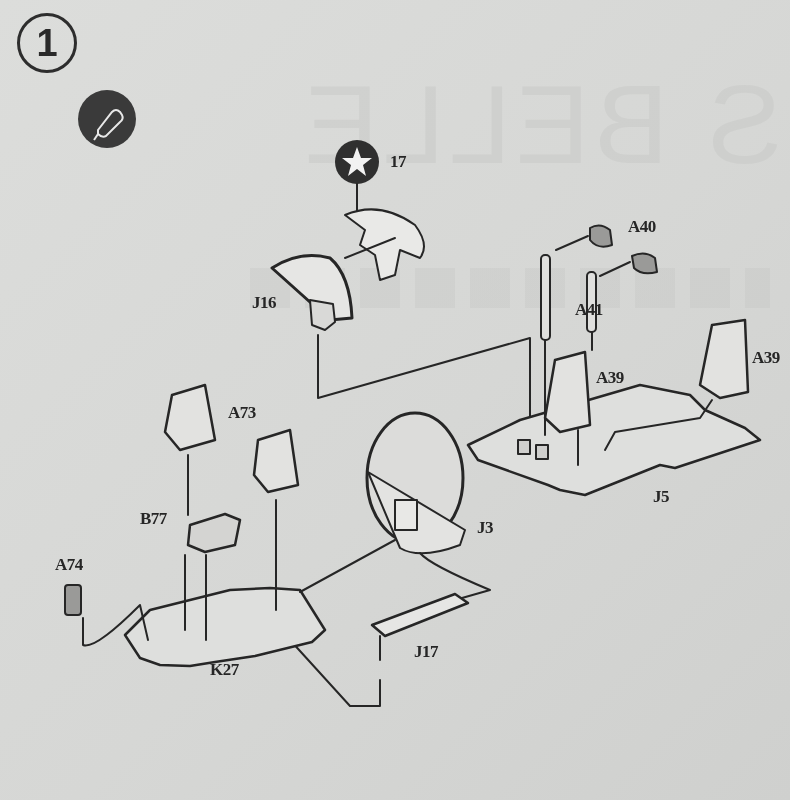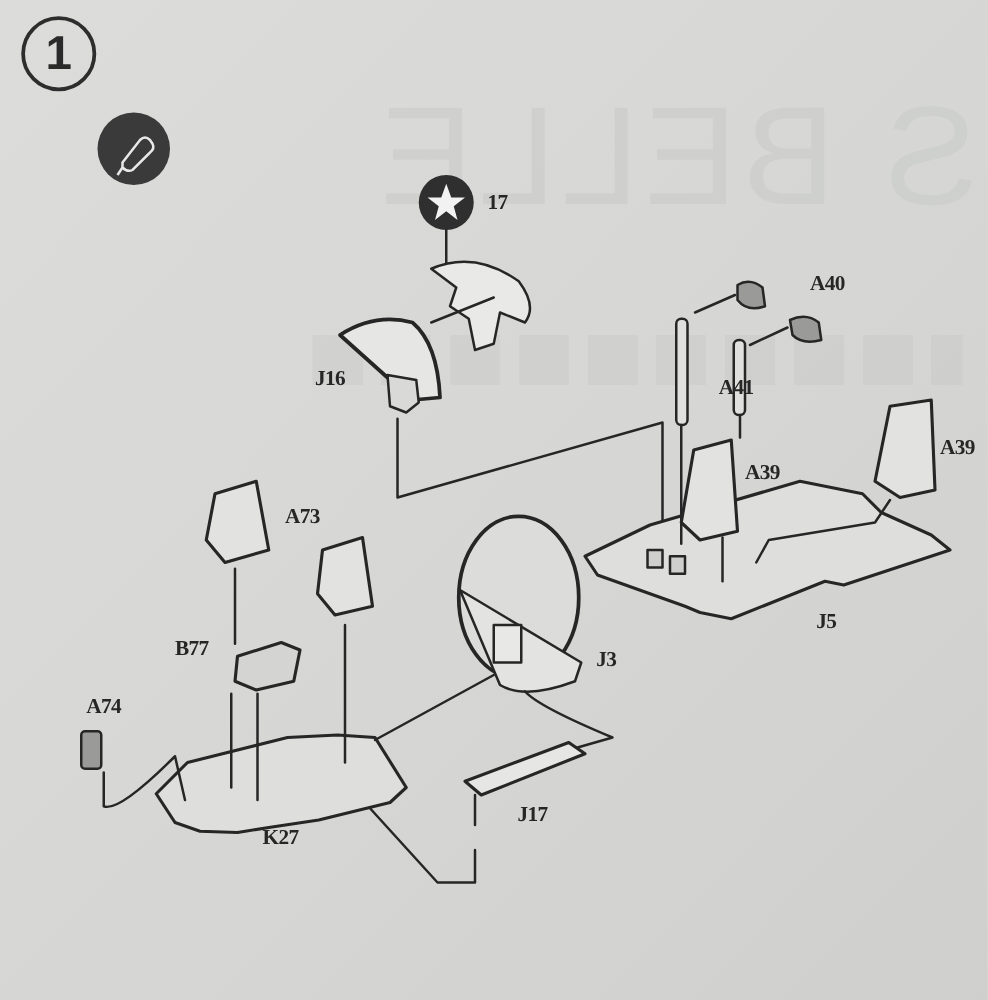--- a/index.html
+++ b/index.html
@@ -98,24 +98,24 @@
       <path d="M190 525 L225 514 L240 520 L235 545 L205 552 L188 545 Z" fill="#d4d4d2" stroke-width="2.5"></path>
       <line x1="185" y1="555" x2="185" y2="630"></line>
       <line x1="206" y1="555" x2="206" y2="640"></line>
 
       <rect x="65" y="585" width="16" height="30" rx="3" fill="#9a9a98"></rect>
       <path d="M83 618 L83 645 Q95 650 140 605 L148 640"></path>
     </g>
   </svg>
 
   <div class="lbl" style="left:252px;top:293px;">J16</div>
-  <div class="lbl" style="left:628px;top:217px;margin-left:20px;">A40</div>
+  <div class="lbl" style="left:628px;top:217px;">A40</div>
   <div class="lbl" style="left:575px;top:300px;">A41</div>
   <div class="lbl" style="left:596px;top:368px;">A39</div>
   <div class="lbl" style="left:752px;top:348px;">A39</div>
   <div class="lbl" style="left:653px;top:487px;">J5</div>
   <div class="lbl" style="left:228px;top:403px;">A73</div>
   <div class="lbl" style="left:477px;top:518px;">J3</div>
   <div class="lbl" style="left:140px;top:509px;">B77</div>
-  <div class="lbl" style="left:69px;top:555px;">A74</div>
+  <div class="lbl" style="left:55px;top:555px;">A74</div>
   <div class="lbl" style="left:414px;top:642px;">J17</div>
   <div class="lbl" style="left:210px;top:660px;">K27</div>
 </div>
 
 </body></html>

